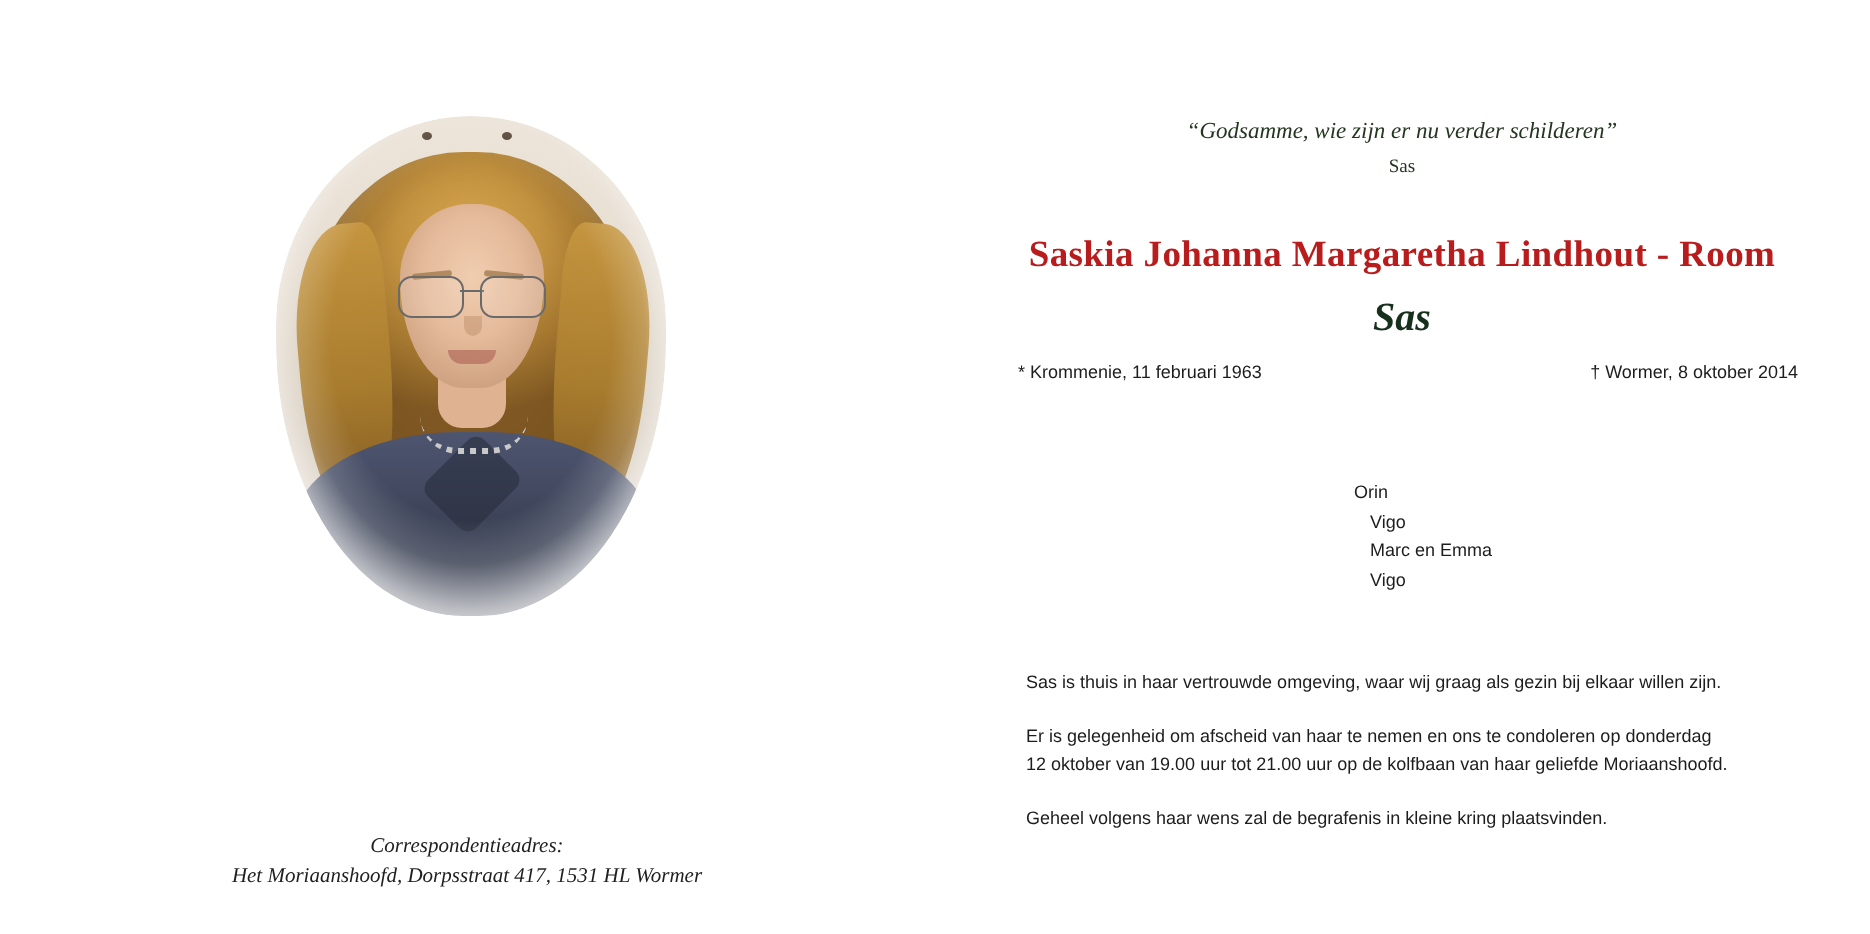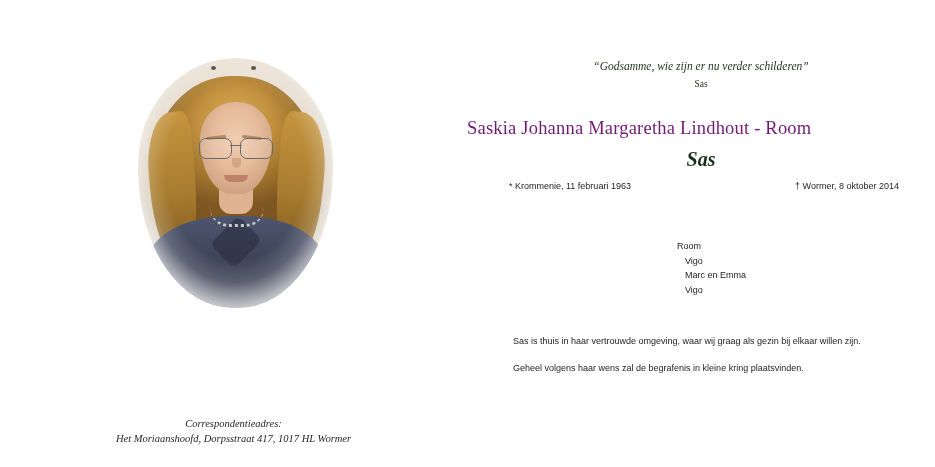--- a/index.html
+++ b/index.html
@@ -237,26 +237,26 @@
     text-align: center;
     font-family: "Liberation Serif", serif;
     font-size: 9.5px;
     color: #23361f;
   }
   .fullname {
     position: absolute;
     left: 0;
     top: 118px;
     width: 468px;
-    text-align: left;
-    font-family: "Liberation Serif", serif;
-    font-weight: normal;
+    text-align: center;
+    font-family: "Liberation Serif", serif;
+    font-weight: bold;
     font-size: 18.5px;
     letter-spacing: .2px;
-    color: #701a75;
+    color: #b91c1c;
     white-space: nowrap;
   }
   .signature {
     position: absolute;
     left: 0;
     top: 148px;
     width: 468px;
     text-align: center;
     font-family: "Liberation Serif", serif;
     font-style: italic;
@@ -323,45 +323,46 @@
           <div class="p-lens r"></div>
         </div>
         <div class="p-nose"></div>
         <div class="p-mouth"></div>
         <div class="p-necklace"></div>
       </div>
     </div>
 
     <div class="correspondence">
       <div>Correspondentieadres:</div>
-      <div>Het Moriaanshoofd, Dorpsstraat 417, 1017 HL  Wormer</div>
+      <div>Het Moriaanshoofd, Dorpsstraat 417, 1531 HL  Wormer</div>
     </div>
 
   </div>
 
   <div class="right-panel">
 
     <div class="quote">“Godsamme, wie zijn er nu verder schilderen”</div>
     <div class="quote-attr">Sas</div>
 
     <div class="fullname">Saskia Johanna Margaretha Lindhout - Room</div>
     <div class="signature">Sas</div>
 
     <div class="dates">
       <span>* Krommenie, 11 februari 1963</span>
       <span>† Wormer, 8 oktober 2014</span>
     </div>
 
     <div class="family">
-      <div class="indent-0">Room</div>
+      <div class="indent-0">Orin</div>
       <div class="indent-1">Vigo</div>
       <div class="indent-1">Marc en Emma</div>
       <div class="indent-1">Vigo</div>
     </div>
 
     <div class="body-text">
       <p>Sas is thuis in haar vertrouwde omgeving, waar wij graag als gezin bij elkaar willen zijn.</p>
+      <p>Er is gelegenheid om afscheid van haar te nemen en ons te condoleren op donderdag<br>12 oktober van 19.00 uur tot 21.00 uur op de kolfbaan van haar geliefde Moriaanshoofd.</p>
       <p>Geheel volgens haar wens zal de begrafenis in kleine kring plaatsvinden.</p>
     </div>
 
   </div>
 
 </div>
 
 </body></html>

